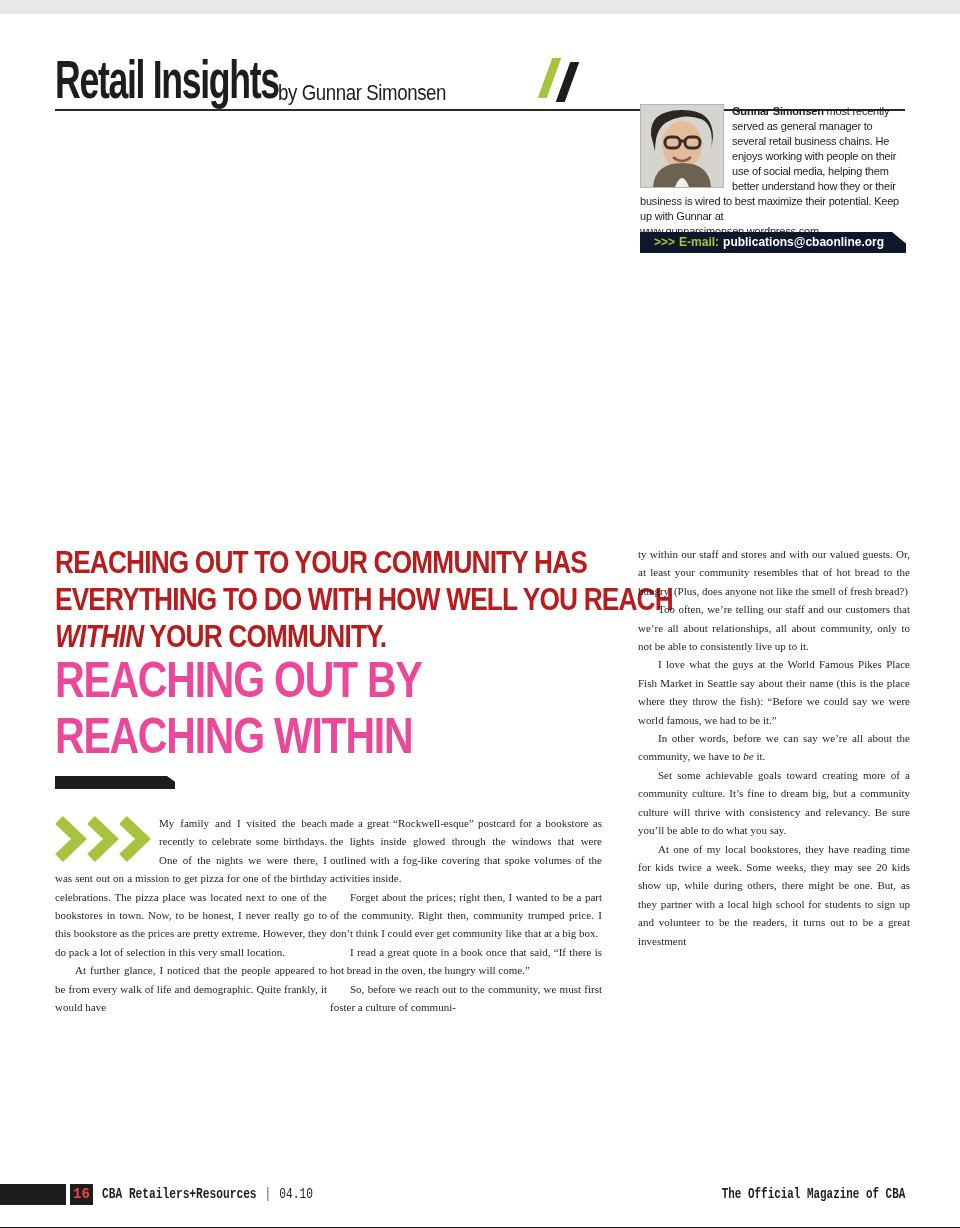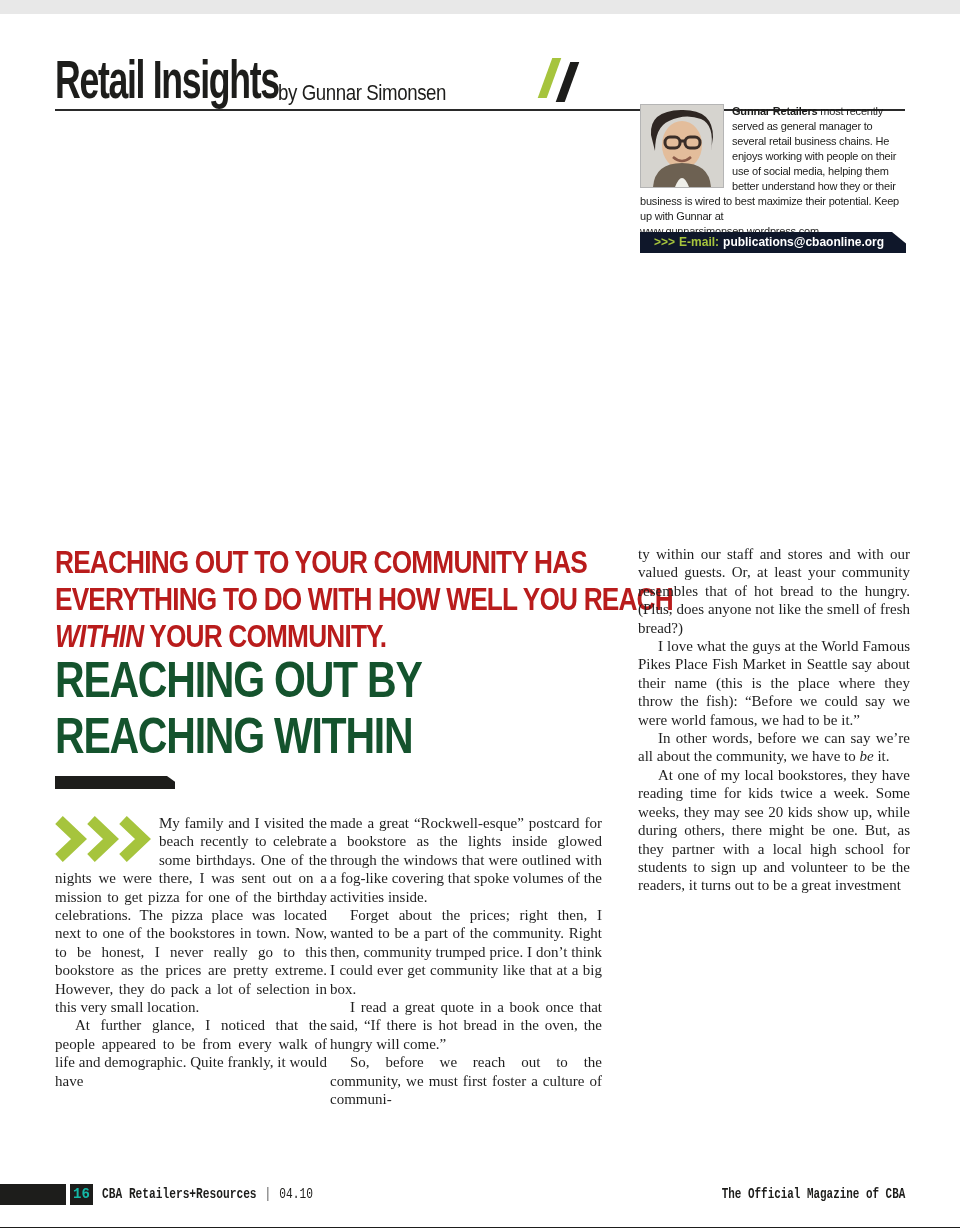--- a/index.html
+++ b/index.html
@@ -47,47 +47,47 @@
   }
   .email-bar .grn { color:#a6c43d; margin-right:4px; }
   
   .deck { position:absolute; left:55px; top:530px; width:580px; color:#b91c1c; }
   .deck-line {
     white-space:nowrap; font-family:"Liberation Sans", sans-serif; font-weight:bold;
     font-size:32px; line-height:37px; letter-spacing:-1px;
     transform:scaleX(0.82); transform-origin:left top;
   }
   .deck-line em { font-style:italic; }
-  .main-title { position:absolute; left:55px; top:638px; color:#14532d; }
+  .main-title { position:absolute; left:55px; top:638px; color:#ec4899; }
   .title-line {
     white-space:nowrap; font-family:"Liberation Sans", sans-serif; font-weight:bold;
     font-size:50px; line-height:56px; letter-spacing:-1.5px;
     transform:scaleX(0.82); transform-origin:left top;
   }
   .title-bar {
     position:absolute; left:55px; top:762px; width:120px; height:13px; background:#1d1d1b;
     clip-path:polygon(0 0, calc(100% - 8px) 0, 100% 45%, 100% 100%, 0 100%);
   }
   
   .col {
     position:absolute; width:272px;
-    font-size:15px; line-height:18.4px; text-align:justify; color:#1f1f1f;
+    font-size:11px; line-height:18.4px; text-align:justify; color:#1f1f1f;
   }
   .col-1 { left:55px;  top:800px; }
   .col-2 { left:330px; top:800px; }
   .col-3 { left:638px; top:531px; }
   .para.indent { text-indent:20px; }
   .chevrons {
     float:left; width:98px; height:46px; margin:2px 6px 0 0;
   }
   
   .footer-bar-left { position:absolute; left:0; top:1170px; width:66px; height:21px; background:#1d1d1b; }
   .page-num {
     position:absolute; left:70px; top:1170px; width:23px; height:21px; background:#1d1d1b;
-    color:#14b8a6; font-family:"Liberation Mono", monospace; font-weight:bold;
+    color:#ef4444; font-family:"Liberation Mono", monospace; font-weight:bold;
     font-size:14px; line-height:21px; text-align:center;
   }
   .footer-left {
     position:absolute; left:102px; top:1172px; white-space:nowrap;
     font-family:"Liberation Mono", monospace; font-weight:bold; font-size:14px; color:#1d1d1b;
     transform:scaleX(0.8); transform-origin:left top;
   }
   .footer-left .sep { font-weight:normal; color:#555; margin:0 10px; }
   .footer-left .issue { font-weight:normal; }
   .footer-right {
@@ -119,21 +119,21 @@
         <path d="M10 30 Q8 6 40 5 Q72 4 72 32 L70 46 Q74 20 60 14 Q44 8 28 16 Q14 22 14 46 Z" fill="#2e2622"></path>
         <ellipse cx="41" cy="40" rx="20" ry="24" fill="#e3bd9b"></ellipse>
         <path d="M12 82 Q14 58 41 58 Q68 58 70 82 Z" fill="#6d6152"></path>
         <path d="M34 82 Q41 64 48 82 Z" fill="#efefe9"></path>
         <rect x="24" y="32" width="15" height="11" rx="5" fill="none" stroke="#3a2e28" stroke-width="3"></rect>
         <rect x="44" y="32" width="15" height="11" rx="5" fill="none" stroke="#3a2e28" stroke-width="3"></rect>
         <line x1="39" y1="36" x2="44" y2="36" stroke="#3a2e28" stroke-width="3"></line>
         <path d="M32 52 Q41 60 50 52" fill="none" stroke="#8a5a48" stroke-width="2.5"></path>
       </svg>
     </div>
-    <p class="bio-text"><b>Gunnar Retailers</b><span> most recently served as general manager to several retail business chains. He enjoys working with people on their use of social media, helping them better understand how they or their business is wired to best maximize their potential. Keep up with Gunnar at www.gunnarsimonsen.wordpress.com.</span></p>
+    <p class="bio-text"><b>Gunnar Simonsen</b><span> most recently served as general manager to several retail business chains. He enjoys working with people on their use of social media, helping them better understand how they or their business is wired to best maximize their potential. Keep up with Gunnar at www.gunnarsimonsen.wordpress.com.</span></p>
   </div>
   <div class="email-bar">
     <span class="grn">&gt;&gt;&gt;</span><span class="grn">E-mail:</span><span>publications@cbaonline.org</span>
   </div>
 
   <div class="deck">
     <div class="deck-line">REACHING OUT TO YOUR COMMUNITY HAS</div>
     <div class="deck-line">EVERYTHING TO DO WITH HOW WELL YOU REACH</div>
     <div class="deck-line"><em>WITHIN</em><span> YOUR COMMUNITY.</span></div>
   </div>
@@ -158,22 +158,24 @@
 
   <div class="col col-2">
     <p class="para">made a great “Rockwell-esque” postcard for a bookstore as the lights inside glowed through the windows that were outlined with a fog-like covering that spoke volumes of the activities inside.</p>
     <p class="para indent">Forget about the prices; right then, I wanted to be a part of the community. Right then, community trumped price. I don’t think I could ever get community like that at a big box.</p>
     <p class="para indent">I read a great quote in a book once that said, “If there is hot bread in the oven, the hungry will come.”</p>
     <p class="para indent">So, before we reach out to the community, we must first foster a culture of communi-</p>
   </div>
 
   <div class="col col-3">
     <p class="para">ty within our staff and stores and with our valued guests. Or, at least your community resembles that of hot bread to the hungry. (Plus, does anyone not like the smell of fresh bread?)</p>
+    <p class="para indent">Too often, we’re telling our staff and our customers that we’re all about relationships, all about community, only to not be able to consistently live up to it.</p>
     <p class="para indent">I love what the guys at the World Famous Pikes Place Fish Market in Seattle say about their name (this is the place where they throw the fish): “Before we could say we were world famous, we had to be it.”</p>
     <p class="para indent"><span>In other words, before we can say we’re all about the community, we have to </span><em>be</em><span> it.</span></p>
+    <p class="para indent">Set some achievable goals toward creating more of a community culture. It’s fine to dream big, but a community culture will thrive with consistency and relevancy. Be sure you’ll be able to do what you say.</p>
     <p class="para indent">At one of my local bookstores, they have reading time for kids twice a week. Some weeks, they may see 20 kids show up, while during others, there might be one. But, as they partner with a local high school for students to sign up and volunteer to be the readers, it turns out to be a great investment</p>
   </div>
 
   <div class="footer-bar-left"></div>
   <div class="page-num">16</div>
   <div class="footer-left">
     <span>CBA Retailers+Resources</span><span class="sep">|</span><span class="issue">04.10</span>
   </div>
   <div class="footer-right">The Official Magazine of CBA</div>
   <div class="bottom-bar"></div>

